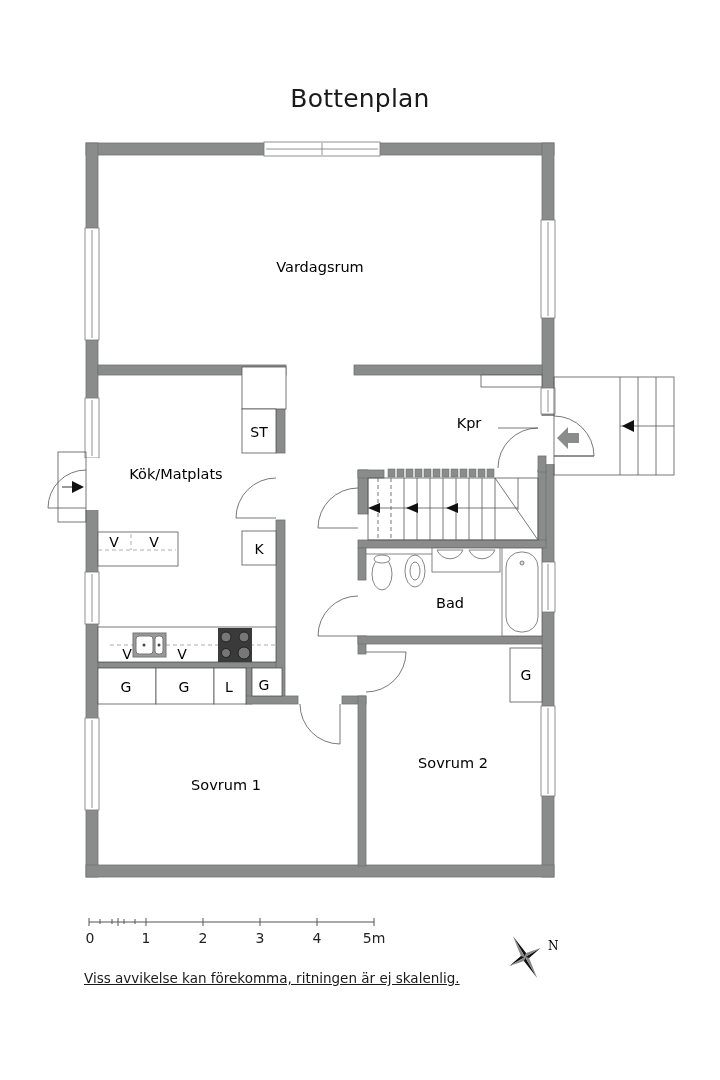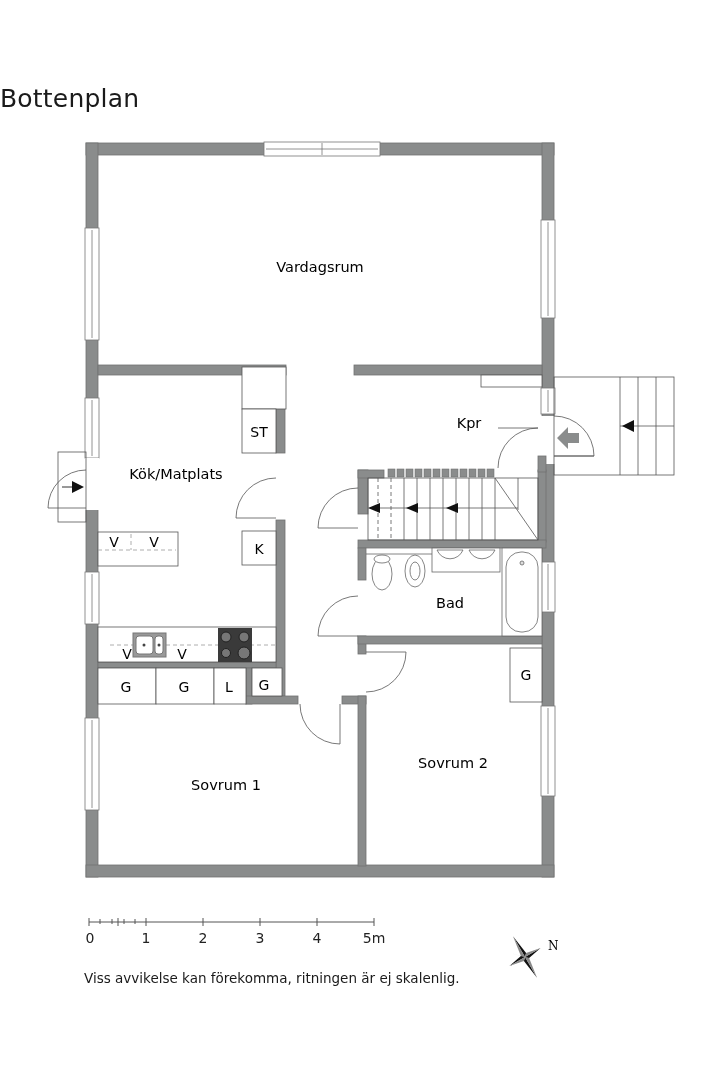--- a/index.html
+++ b/index.html
@@ -1,24 +1,24 @@
 <!DOCTYPE html>
 <html><head>
 <meta charset="utf-8">
 <style>
   html, body { margin:0; padding:0; background:#ffffff; }
   body { width:720px; height:1080px; position:relative; overflow:hidden;
          font-family: "DejaVu Sans", "Liberation Sans", sans-serif; color:#1a1a1a; }
-  .title { position:absolute; left:0; width:720px; top:84px; 
+  .title { position:absolute; left:0; width:720px; top:84px; text-align:center;
            font-size:25px; letter-spacing:0.2px; }
   svg.plan { position:absolute; left:0; top:0; }
   .room-label { font-size:14.5px; }
   .fix-label { font-size:14px; }
   .scale-lbl { font-size:14px; }
-  .disclaimer { position:absolute; left:84px; top:970px; font-size:13.5px; }
+  .disclaimer { position:absolute; left:84px; top:970px; font-size:13.5px;text-decoration:underline; }
   .north { font-family:"DejaVu Serif", serif; font-size:12px; }
 </style>
 </head>
 <body>
 
 <div class="title">Bottenplan</div>
 
 <svg class="plan" width="720" height="1080" viewBox="0 0 720 1080">
   <defs>
     <marker id="ah" viewBox="0 0 10 10" refX="5" refY="5" markerWidth="6" markerHeight="6" orient="auto"></marker>

